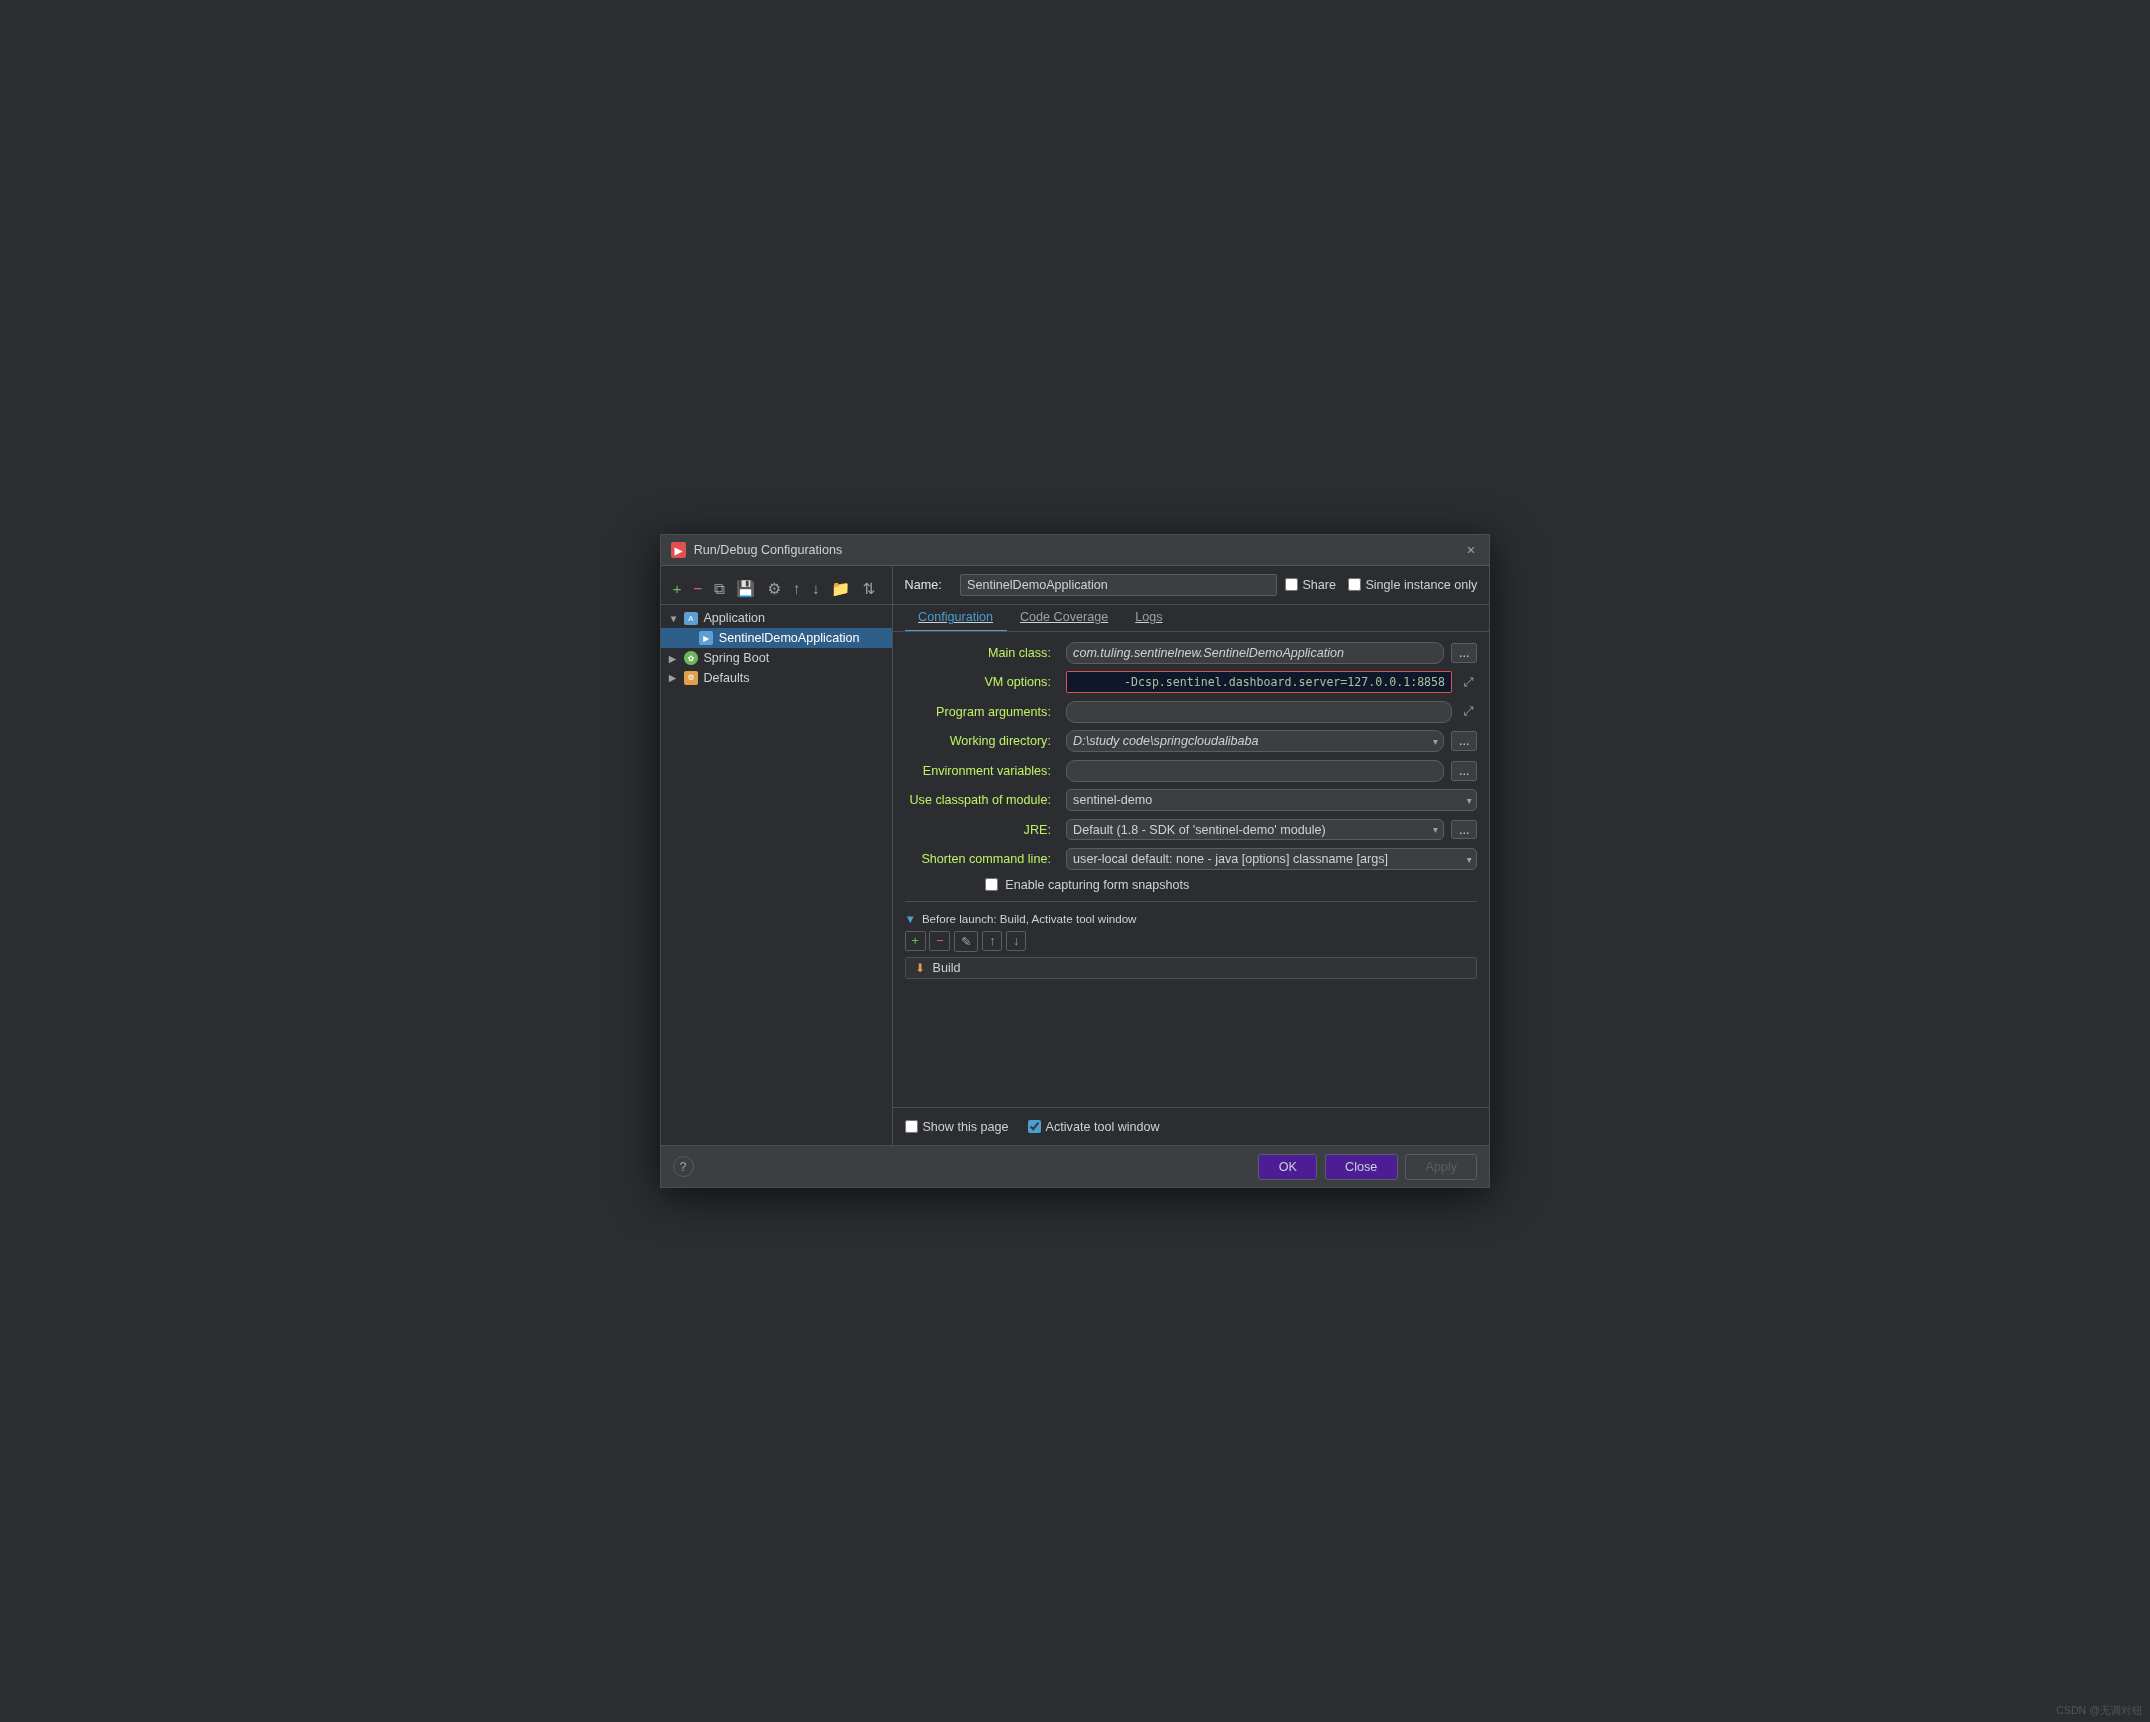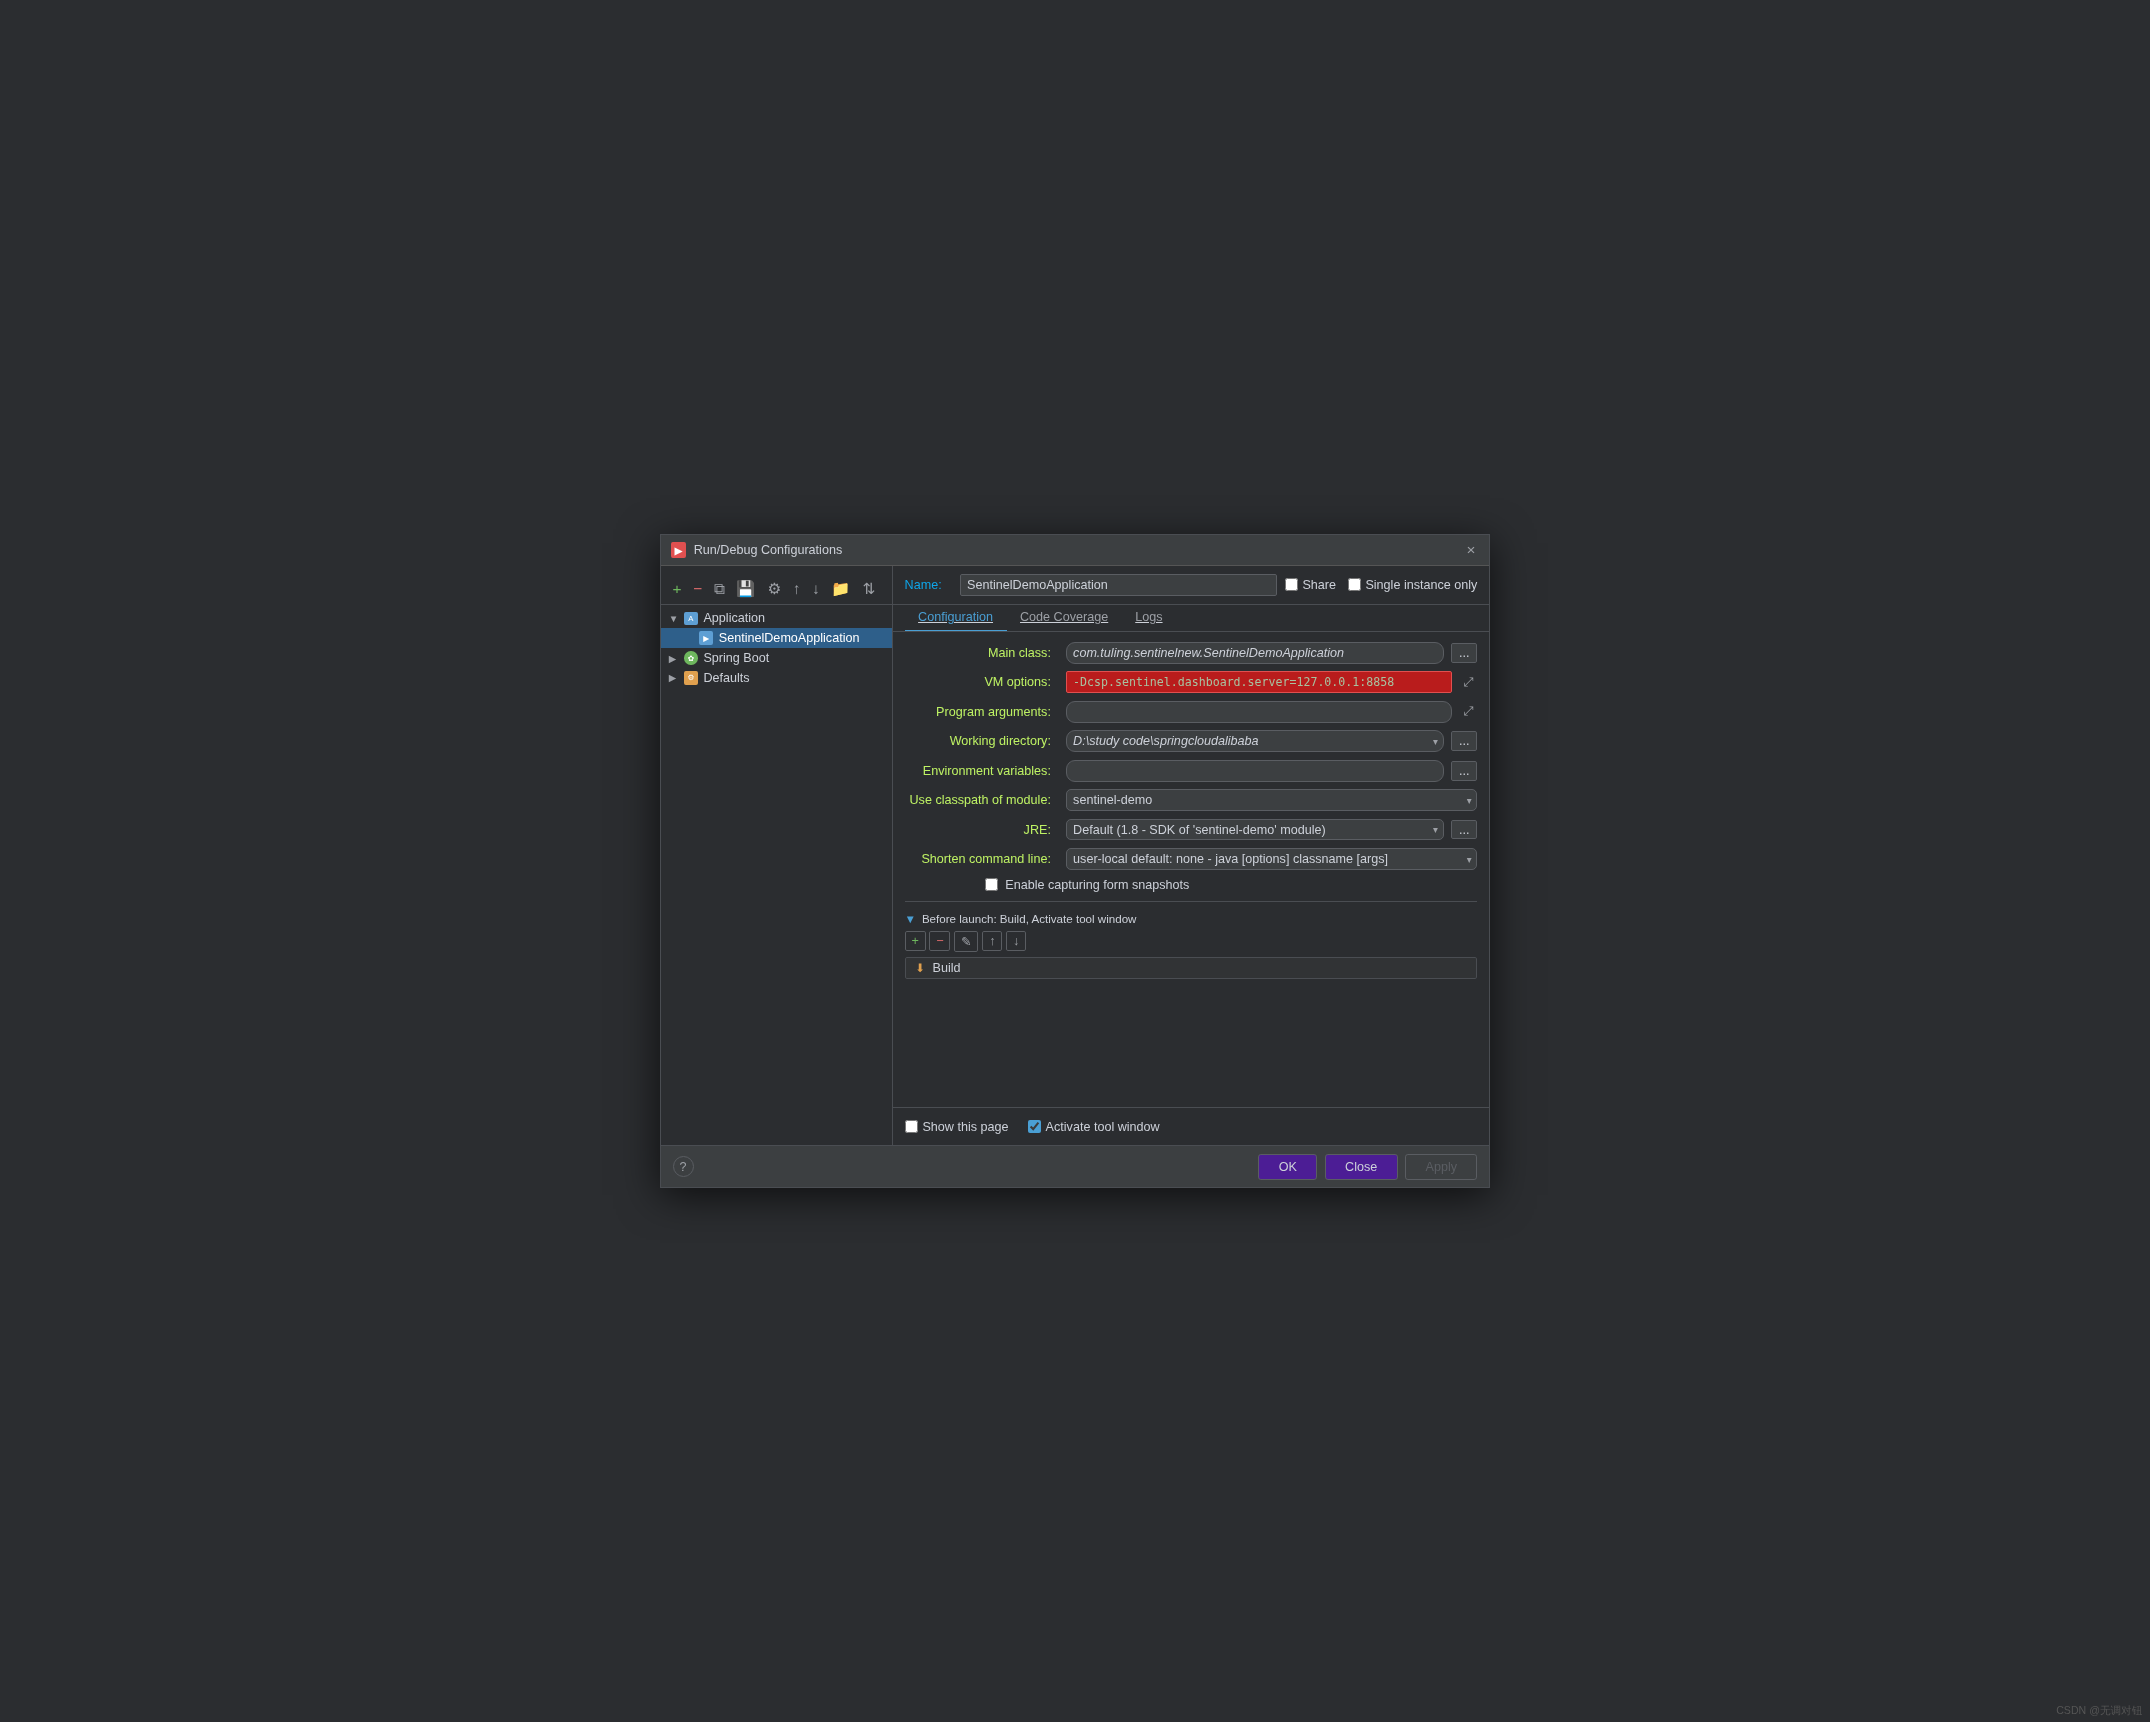--- a/index.html
+++ b/index.html
@@ -143,21 +143,21 @@
       padding: 0;
     }
     .name-row {
       display: flex;
       align-items: center;
       padding: 7.7px 11.6px;
       gap: 7.7px;
       border-bottom: 1px solid #4a4d52;
     }
     .name-label {
-      color: #0ea5e9;
+      color: #e5e5e5;
       min-width: 48px;
     }
     .name-input {
       flex: 1;
       background: #3c3f41;
       border: 1px solid #5a5d62;
       color: #cdd1d9;
       padding: 2.9px 5.8px;
       font-size: 12.6px;
       border-radius: 1.9px;
@@ -219,28 +219,29 @@
       background: #3c3f41;
       border: 1px solid #5a5d62;
       color: #cdd1d9;
       padding: 2.9px 5.8px;
       font-size: 12.6px;
       border-radius: 9px;
       font-style: italic;
     }
     .config-input {
       flex: 1;
-      background: #b91c1c;
+      background: #0f172a;
       border: 1px solid #5a5d62;
       color: #a8c2a0;
       padding: 2.9px 5.8px;
       font-size: 11.6px;
       font-family: monospace;
       border-radius: 1.9px;
       outline: none;
+      text-align: right;
     }
     .config-input.highlighted {
       border: 1.9px solid #e05050;
     }
     .dots-btn {
       background: #3c3f41;
       border: 1px solid #5a5d62;
       color: #cdd1d9;
       padding: 1.9px 6.8px;
       cursor: pointer;

